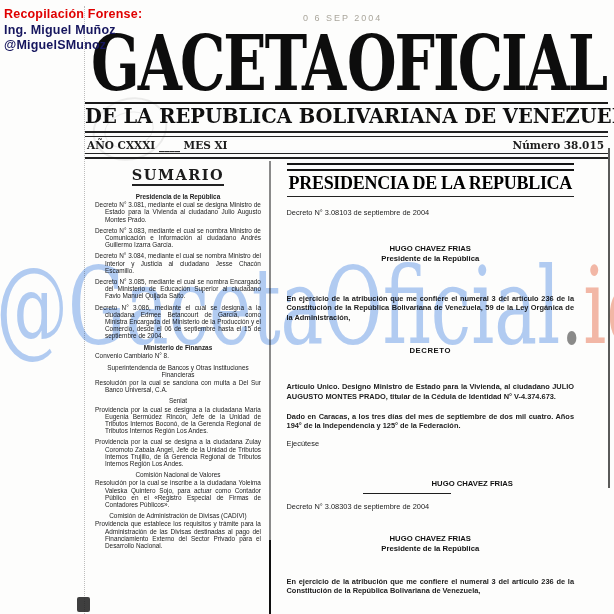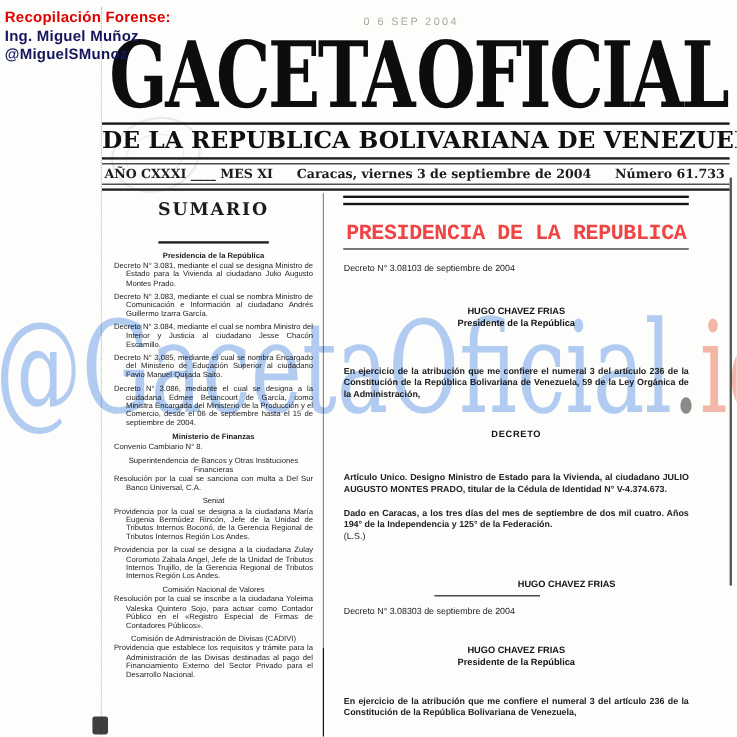--- a/index.html
+++ b/index.html
@@ -32,29 +32,29 @@
   .dblrule2{height:3px;border-top:1px solid #222;border-bottom:2px solid #222;margin-bottom:2px;}
 
   
   .cols{display:flex;align-items:stretch;height:462px;}
   .col-left{width:226px;padding:2px 8px 0 10px;box-sizing:border-box;}
   .divider{width:2px;position:relative;background:linear-gradient(to bottom,#8a8a8a 0,#8a8a8a 82%,#101010 82%,#101010 100%);}
   .col-right{flex:1;padding:0 34px 0 16px;box-sizing:border-box;position:relative;}
 
   
   .sumario-title{text-align:center;margin:3px 0 7px 0;}
-  .sumario-title span{display:inline-block;font-family:"DejaVu Serif",serif;font-weight:bold;font-size:14.5px;letter-spacing:1.5px;border-bottom:2px solid #222;padding-bottom:18px;}
+  .sumario-title span{display:inline-block;font-family:"DejaVu Serif",serif;font-weight:bold;font-size:14.5px;letter-spacing:1.5px;border-bottom:2px solid #222;padding-bottom:1px;}
   .s-head{font-size:6.4px;font-weight:bold;text-align:center;line-height:7.2px;margin:4.5px 0 1px 0;}
   .s-sub{font-size:6.4px;text-align:center;line-height:7.2px;margin:4px 0 1px 0;}
   .s-item{font-size:6.4px;line-height:7.2px;text-align:justify;padding-left:10px;text-indent:-10px;margin:0 0 4px 0;color:#222;}
   .s-plain{font-size:6.4px;line-height:7.2px;text-align:left;margin:0 0 3px 0;color:#222;}
 
   
   .thickbar{height:4px;border-top:2.5px solid #141414;border-bottom:2px solid #141414;margin:2px 0 0 0;}
-  .pres-title{font-family:Liberation Mono, monospace;font-weight:bold;font-size:18px;letter-spacing:-.3px;color:#ef4444;padding:14px 2px 2px 2px;border-bottom:1.5px solid #222;white-space:nowrap;}
+  .pres-title{font-family:Liberation Serif, serif;font-weight:bold;font-size:18px;letter-spacing:-.3px;color:#000000;padding:2px 2px 2px 2px;border-bottom:1.5px solid #222;white-space:nowrap;}
   .dec-row{display:flex;justify-content:flex-start;font-size:7.4px;margin:11px 0 0 0;padding-right:26px;color:#222;}
   .sig-block{text-align:center;font-weight:bold;font-size:7.7px;line-height:9.5px;color:#111;}
   .rpara{font-size:7.4px;line-height:9.4px;text-align:justify;color:#222;font-weight:bold;}
   .decreto-label{text-align:center;font-weight:bold;font-size:7.7px;letter-spacing:.6px;color:#111;}
   .ejec{font-size:7.4px;line-height:9.2px;color:#222;}
   .sig-right{text-align:center;font-weight:bold;font-size:7.7px;color:#111;transform:translateX(42px);}
   .sep{width:88px;border-top:1.6px solid #1e1e1e;margin:5px 0 1px 76px;}
 
   
   .watermark{position:absolute;left:-4px;top:254px;z-index:30;white-space:nowrap;font-family:"DejaVu Serif",serif;font-weight:normal;font-size:106px;line-height:1;transform:scaleX(.68);transform-origin:left top;mix-blend-mode:multiply;pointer-events:none;}
@@ -85,22 +85,21 @@
 
     <div class="gtitle">
       <span>GACETA</span>
       <span>OFICIAL</span>
     </div>
     <div class="mast-rule"></div>
     <div class="subtitle">DE LA REPUBLICA BOLIVARIANA DE VENEZUELA</div>
     <div class="dblrule"></div>
     <div class="inforow">
       <span>AÑO CXXXI ____ MES XI</span>
-      <span>Caracas, viernes 3 de septiembre de 2004</span>
-      <span>Número 61.733</span>
+      <span>Número 38.015</span>
     </div>
     <div class="dblrule2"></div>
 
     <div class="cols">
 
       <div class="col-left">
         <div class="sumario-title"><span>SUMARIO</span></div>
 
         <div class="s-head">Presidencia de la República</div>
         <div class="s-item">Decreto N° 3.081, mediante el cual se designa Ministro de Estado para la Vivienda al ciudadano Julio Augusto Montes Prado.</div>
@@ -141,21 +140,21 @@
         <div class="rpara" style="margin-top:31px;">En ejercicio de la atribución que me confiere el numeral 3 del artículo 236 de la Constitución de la República Bolivariana de Venezuela, 59 de la Ley Orgánica de la Administración,</div>
 
         <div class="decreto-label" style="margin-top:24px;">DECRETO</div>
 
         <div class="rpara" style="margin-top:27px;">
           <b>Artículo Unico.</b><span> Designo Ministro de Estado para la Vivienda, al ciudadano </span><b>JULIO AUGUSTO MONTES PRADO,</b><span> titular de la Cédula de Identidad N° </span><b>V-4.374.673.</b>
         </div>
 
         <div class="rpara" style="margin-top:11px;">Dado en Caracas, a los tres días del mes de septiembre de dos mil cuatro. Años 194° de la Independencia y 125° de la Federación.</div>
 
-        <div class="ejec">(L.S.)</div>
+        <div class="ejec" style="margin-top:8px;">Ejecútese</div>
 
         <div class="sig-right" style="margin-top:31px;">HUGO CHAVEZ FRIAS</div>
 
         <div class="sep"></div>
 
         <div class="dec-row" style="margin-top:8px;">
           <span>Decreto N° 3.083</span>
           <span>03 de septiembre de 2004</span>
         </div>
 

